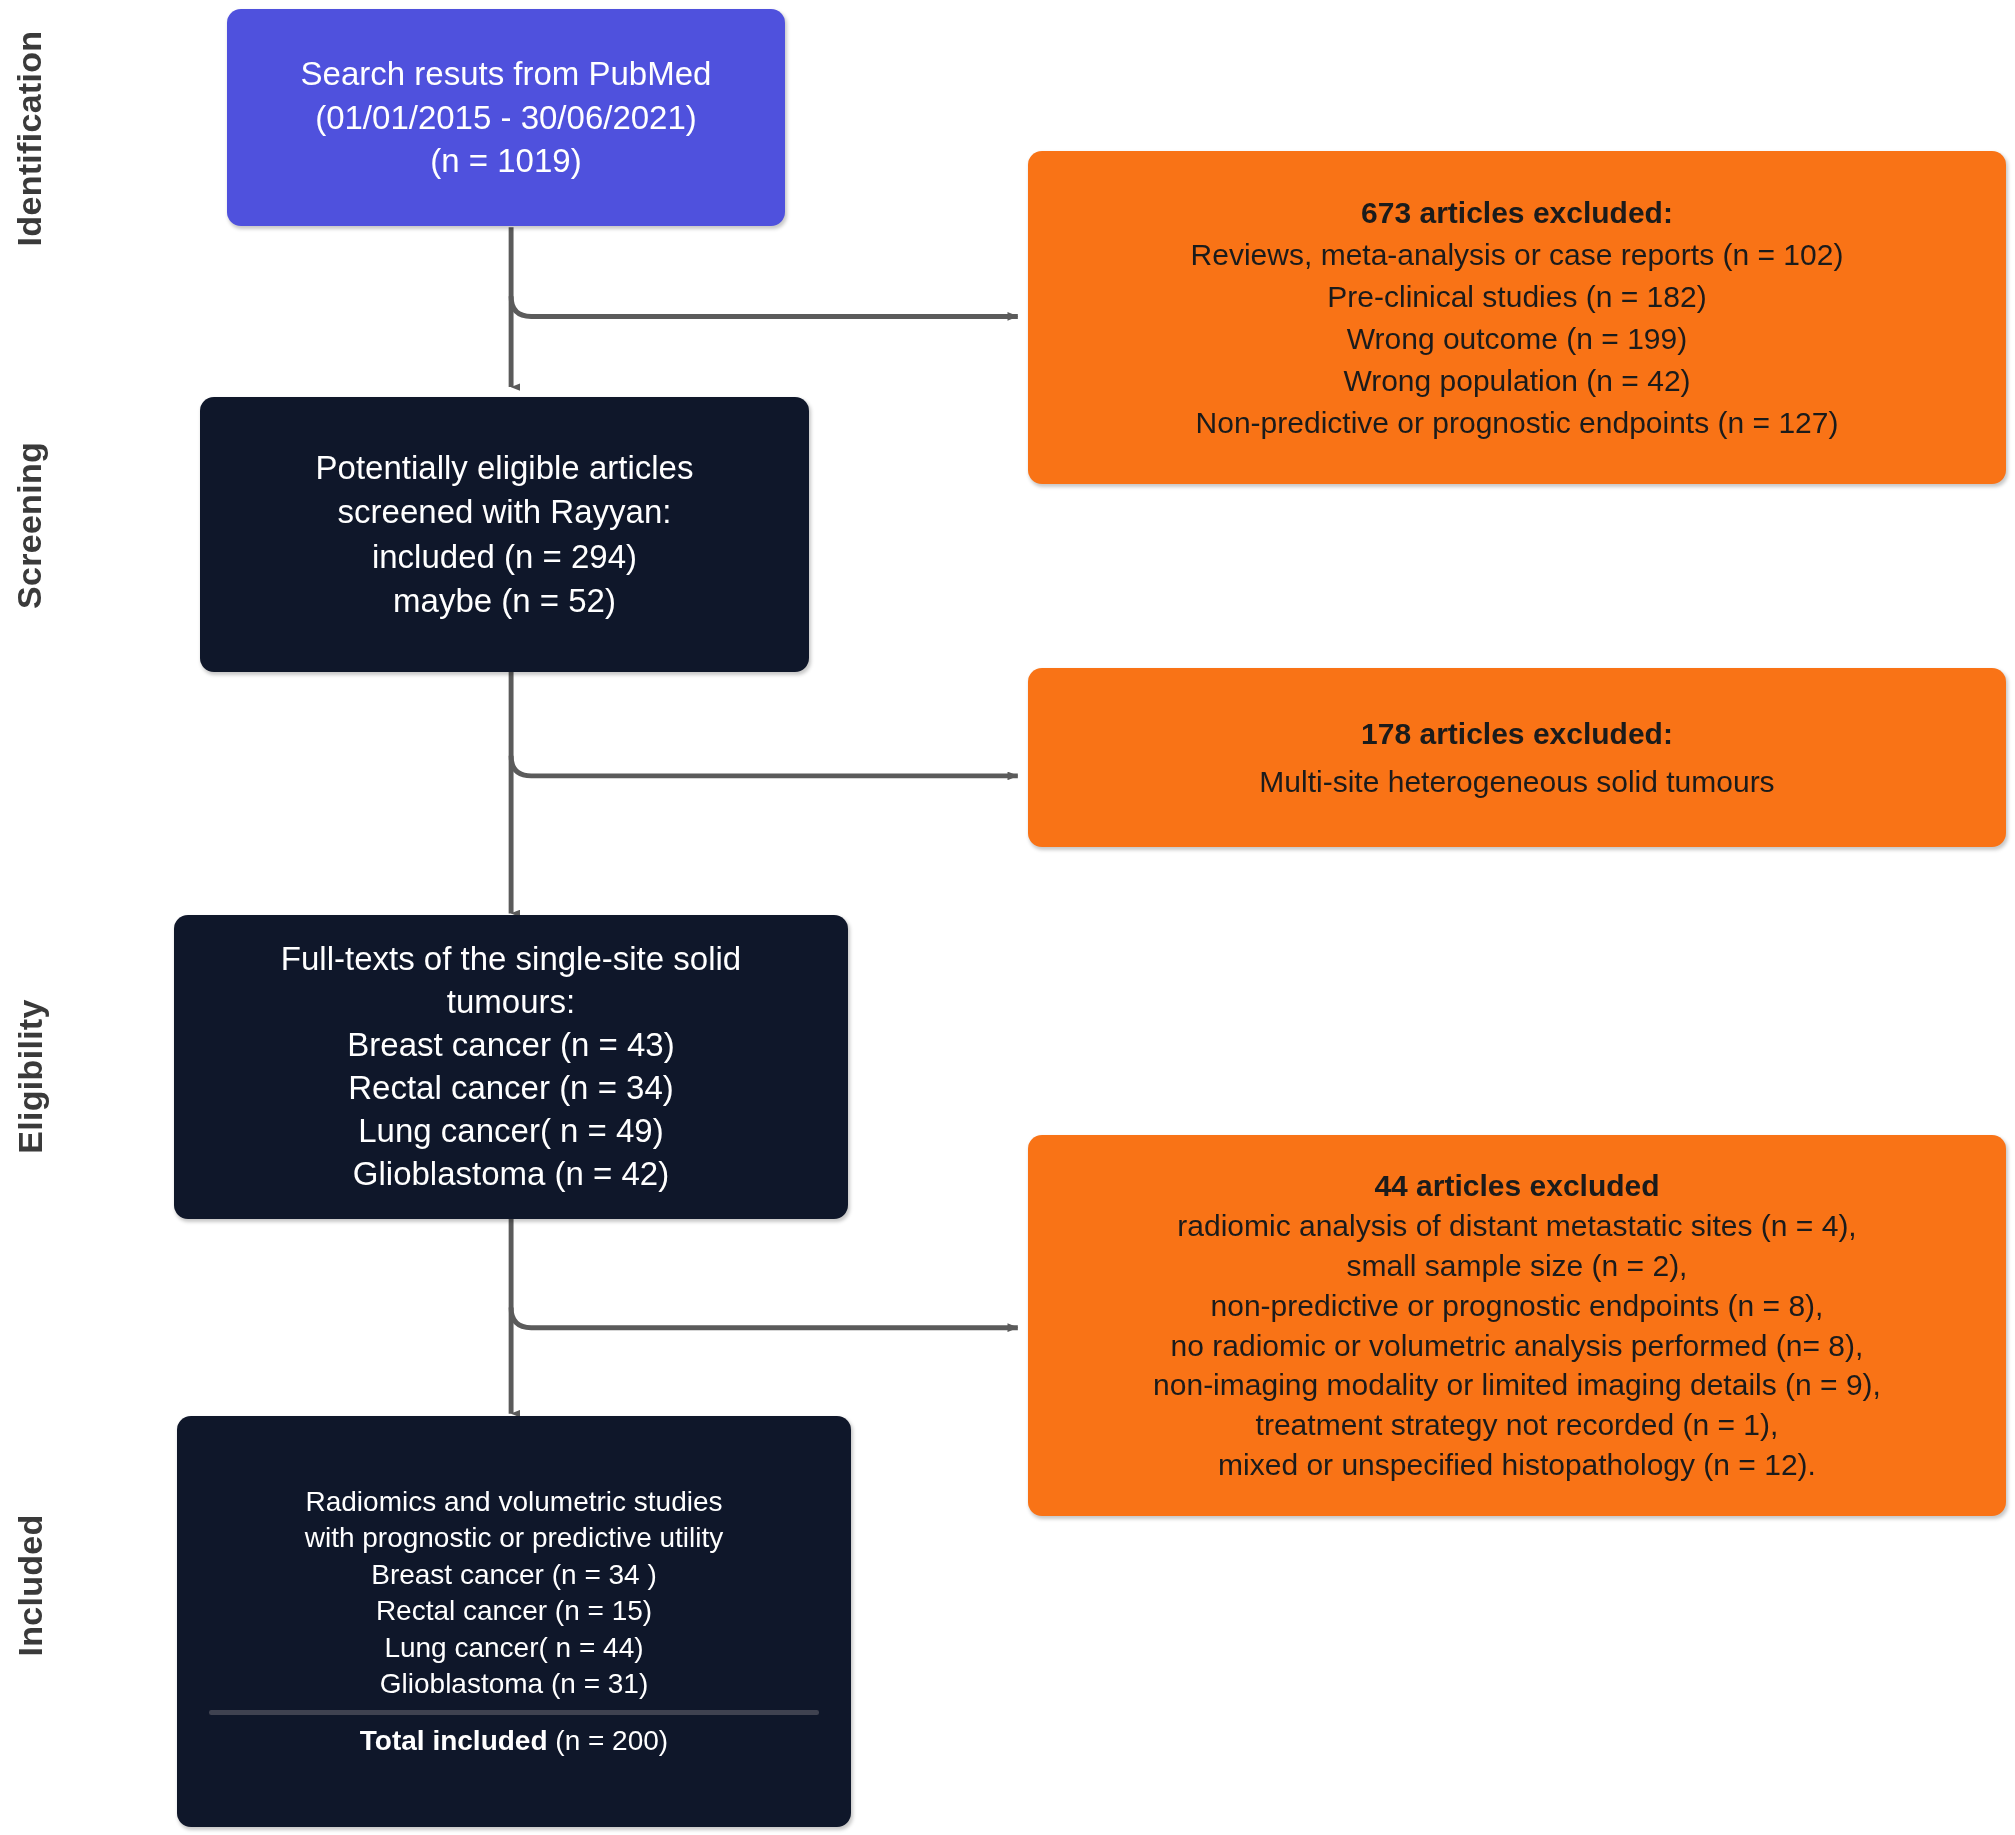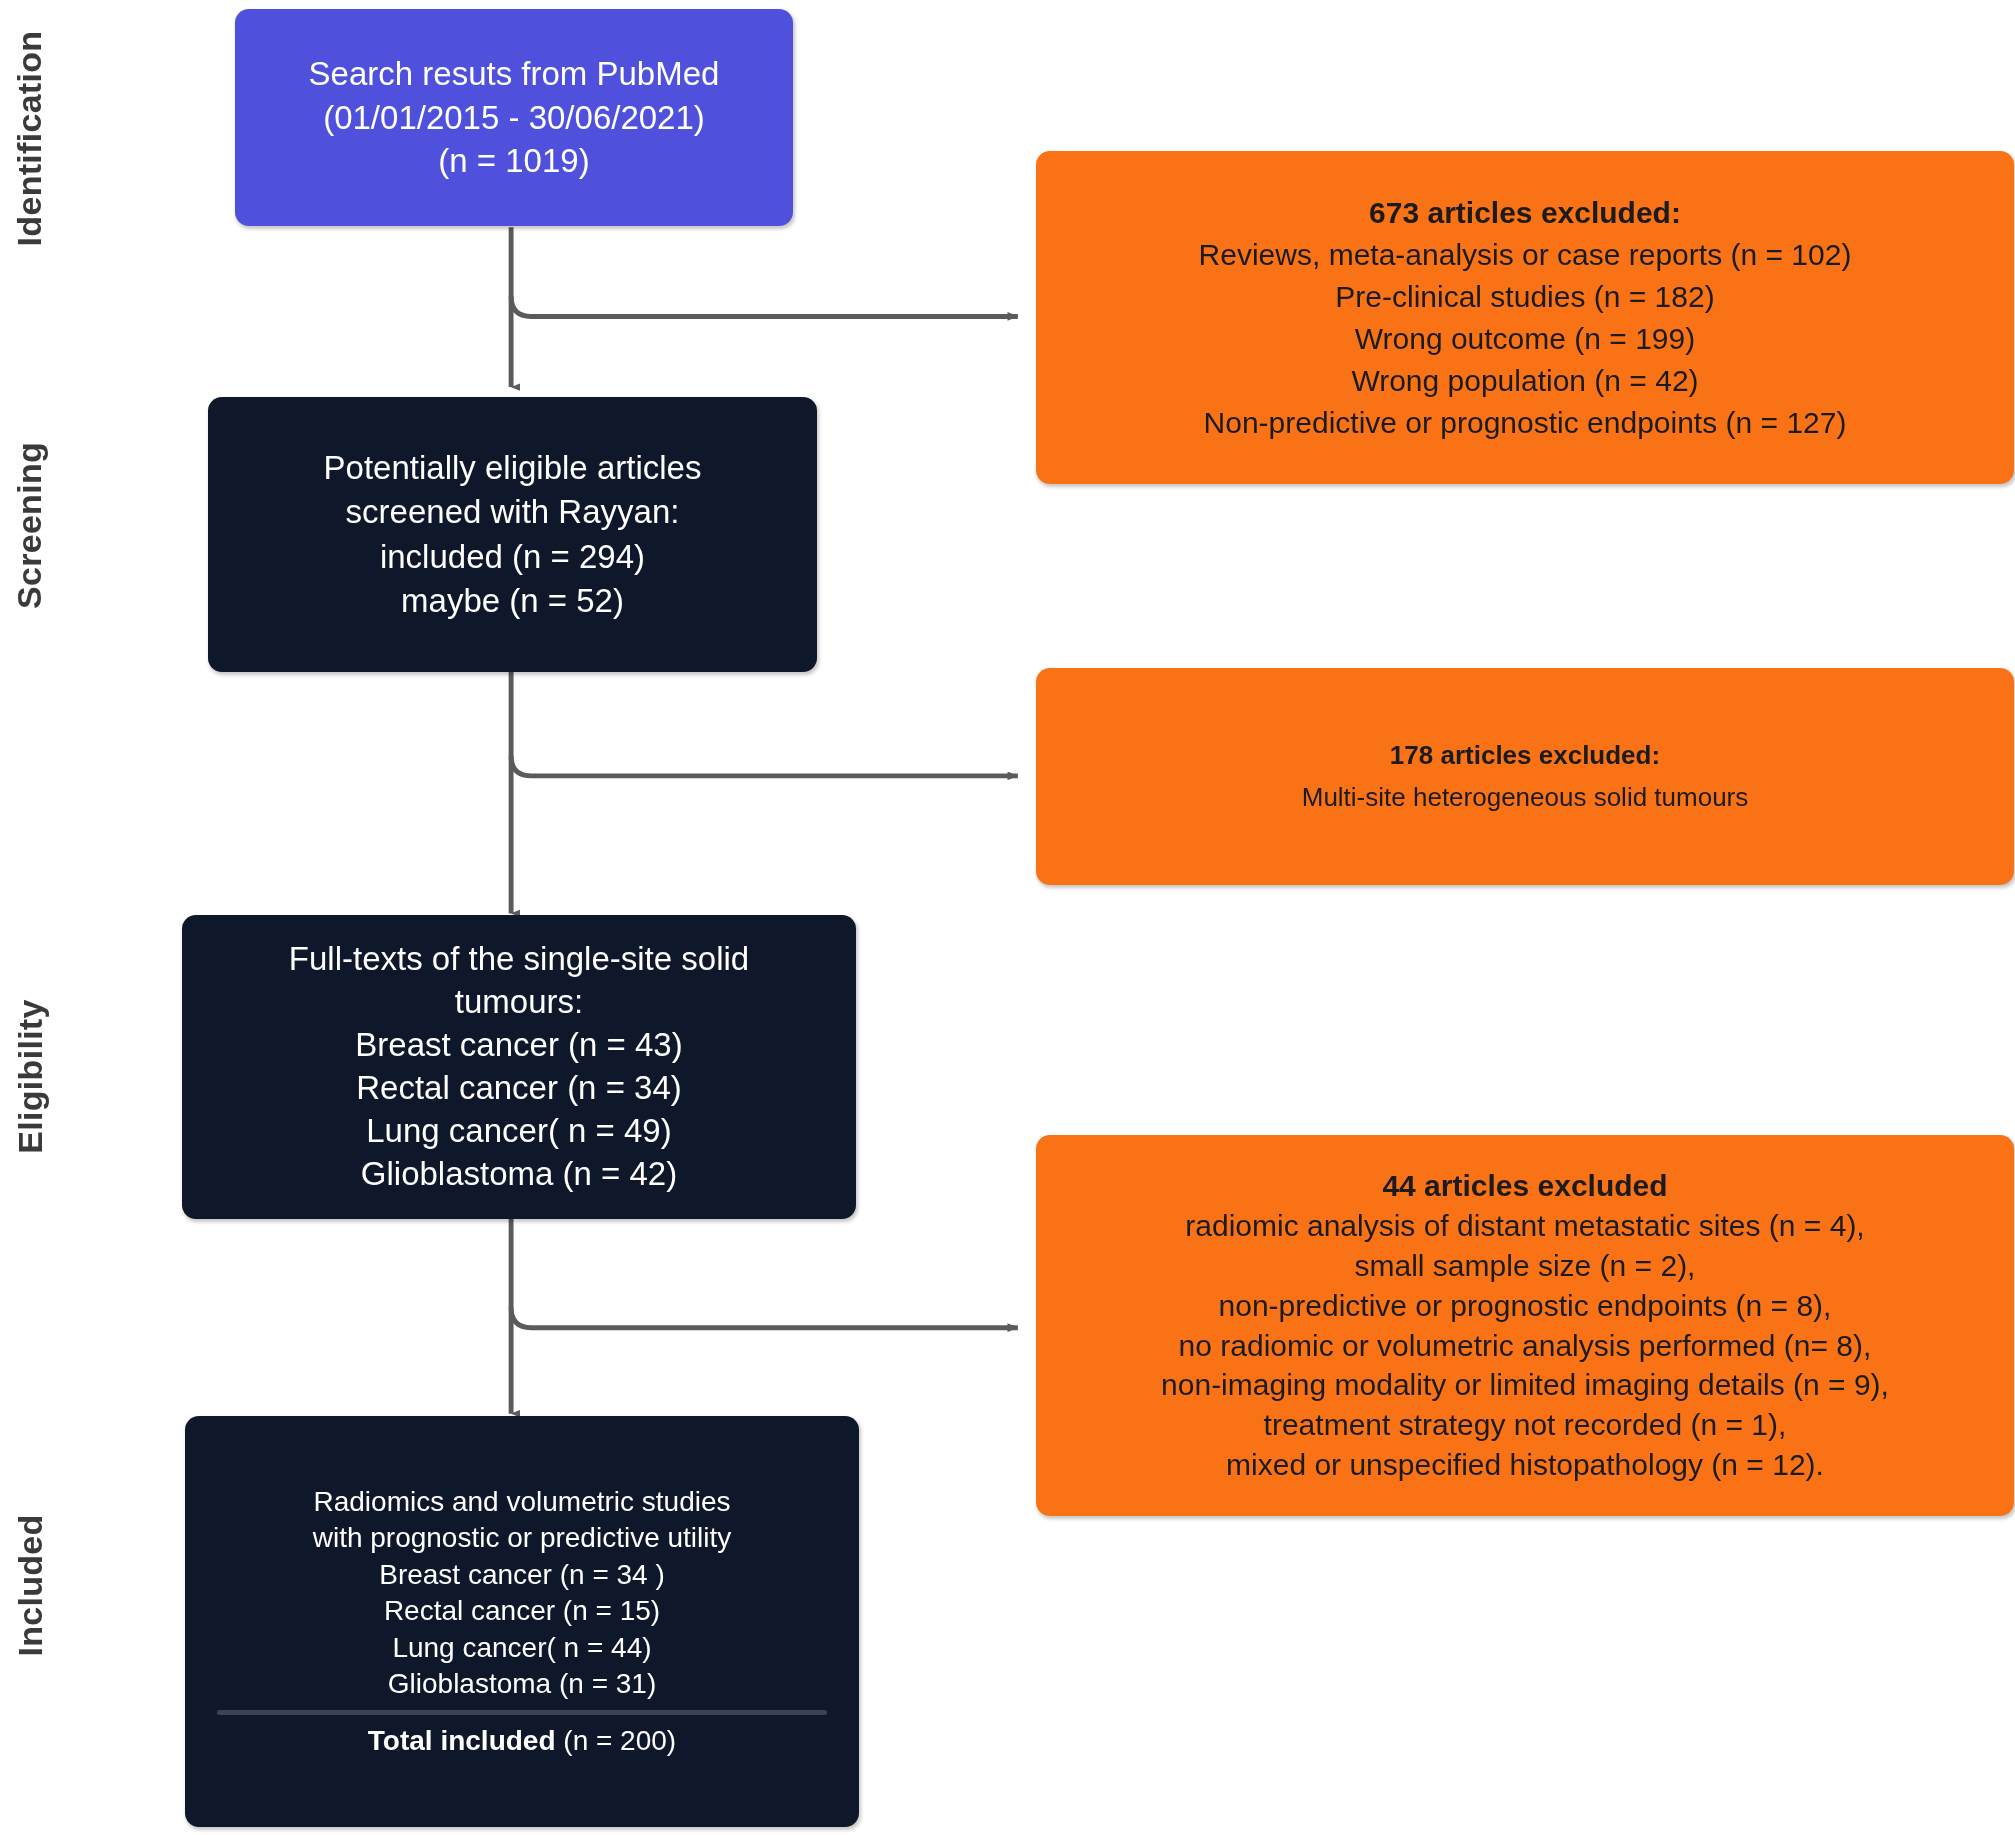--- a/index.html
+++ b/index.html
@@ -34,21 +34,20 @@
     position: absolute;
     box-sizing: border-box;
     border-radius: 14px;
     display: flex;
     flex-direction: column;
     align-items: center;
     justify-content: center;
     text-align: center;
     box-shadow: 1.6px 2.2px 3.8px rgba(0,0,0,0.22);
     padding: 3.3px 9.8px;
-    margin-left: 8px;
   }
   .node.dark {
     background: #4f51dd;
     color: #ffffff;
   }
   .node.dark2 {
     background: #0f172a;
     color: #ffffff;
   }
   .node.light {
@@ -131,21 +130,21 @@
     <span class="line">Non-predictive or prognostic endpoints (n = 127)</span>
   </div>
 
   <div class="node dark2" style="left:200px; top:397px; width:609px; height:275px; font-size:33px; line-height:1.34;">
     <span class="line">Potentially eligible articles</span>
     <span class="line">screened with  Rayyan:</span>
     <span class="line">included (n =  294)</span>
     <span class="line">maybe (n = 52)</span>
   </div>
 
-  <div class="node light" style="left:1028px; top:668px; width:978px; height:217px; font-size:26px; line-height:1.60;">
+  <div class="node light" style="left:1028px; top:668px; width:978px; height:179px; font-size:30px; line-height:1.60;">
     <span class="line bold">178 articles excluded:</span>
     <span class="line">Multi-site heterogeneous solid tumours</span>
   </div>
 
   <div class="node dark2" style="left:174px; top:915px; width:674px; height:304px; font-size:33px; line-height:1.30;">
     <span class="line">Full-texts of the single-site solid</span>
     <span class="line">tumours:</span>
     <span class="line">Breast cancer  (n = 43)</span>
     <span class="line">Rectal cancer (n = 34)</span>
     <span class="line">Lung cancer( n = 49)</span>

